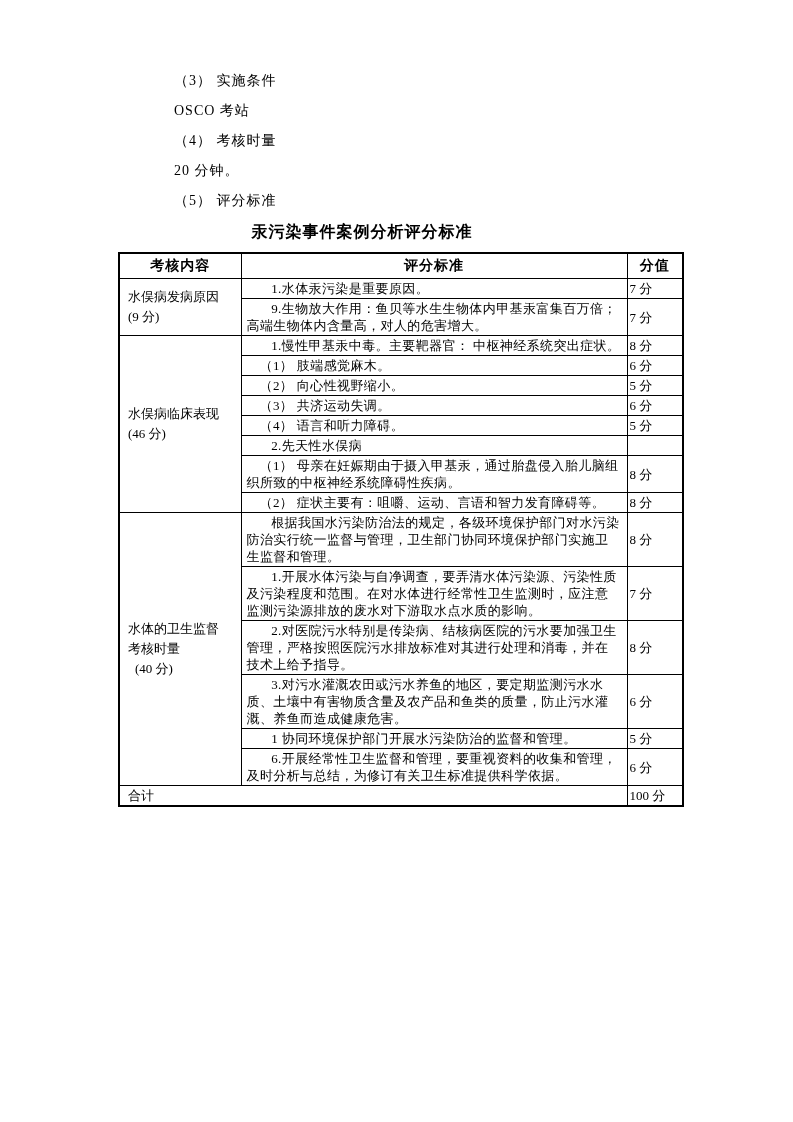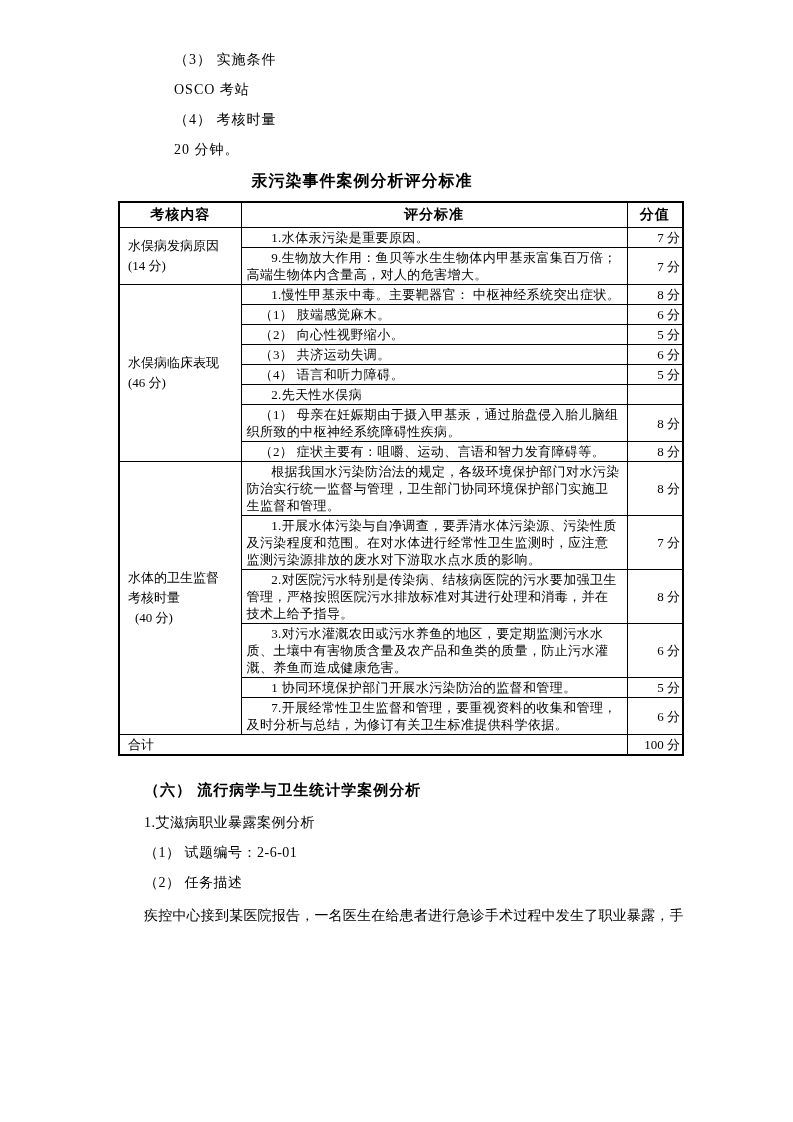--- a/index.html
+++ b/index.html
@@ -4,21 +4,21 @@
 <title>Document</title>
 <style>
   html, body { margin: 0; padding: 0; }
   body {
     width: 793px; height: 1122px;
     background: #ffffff; color: #000000;
     font-family: "Liberation Serif", "DejaVu Serif", serif;
     overflow: hidden;
   }
   .page { position: relative; width: 793px; height: 1122px; background: #fff; }
-  .doc { padding-top: 51px; margin-left: 118px; width: 488px; }
+  .doc { padding-top: 72px; margin-left: 118px; width: 488px; }
 
   
   .intro { margin-left: 56px; }
   .intro p { margin: 0 0 13px 0; font-size: 14px; line-height: 17px; letter-spacing: 1px; }
 
   
   .table-title {
     margin: 6px 0 9px 0; text-align: center;
     font-size: 16px; font-weight: bold;
     font-family: Liberation Serif, serif;
@@ -42,21 +42,21 @@
   .score-table td {
     font-size: 13px; line-height: 17px;
     padding: 1px 5px; vertical-align: middle;
   }
   td.glabel { padding-left: 8px; line-height: 20px; }
   td.glabel span { display: block; }
   td.glabel .gl-indent { padding-left: 7px; }
   td.crit { text-align: left; letter-spacing: 0.4px; }
   td.ind2 { text-indent: 1.9em; }
   td.ind1 { text-indent: 1em; }
-  td.score { text-align: right; padding: 1px 2px; white-space: nowrap; }
+  td.score { text-align: left; padding: 1px 2px; white-space: nowrap; }
   td.total-label { padding-left: 8px; }
 
   
   .section-six { margin-left: 26px; margin-top: 25px; width: 540px; }
   .section-six h2 {
     margin: 0 0 14px 0; font-size: 15px; font-weight: bold;
     font-family: "Liberation Sans", "DejaVu Sans", sans-serif;
     letter-spacing: 1px;
   }
   .section-six p { margin: 0 0 13px 0; font-size: 14px; line-height: 17px; letter-spacing: 0.5px; }
@@ -66,20 +66,21 @@
 <body>
 
 <div class="page">
   <div class="doc">
 
     <section class="intro">
       <p>（3） 实施条件</p>
       <p>OSCO 考站</p>
       <p>（4） 考核时量</p>
       <p>20 分钟。</p>
+      <p>（5） 评分标准</p>
     </section>
 
     <h1 class="table-title">汞污染事件案例分析评分标准</h1>
 
     <table class="score-table">
       <colgroup>
           <col class="c1">
           <col class="c2">
           <col class="c3">
         </colgroup>
@@ -88,21 +89,21 @@
           <th>考核内容</th>
           <th>评分标准</th>
           <th>分值</th>
         </tr>
       </thead>
       <tbody>
 
         <tr>
           <td class="glabel" rowspan="2">
             <span>水俣病发病原因</span>
-            <span>(14 分)</span>
+            <span>(9 分)</span>
           </td>
           <td class="crit ind2">1.水体汞污染是重要原因。</td>
           <td class="score">7 分</td>
         </tr>
         <tr>
           <td class="crit ind2">9.生物放大作用：鱼贝等水生生物体内甲基汞富集百万倍；高端生物体内含量高，对人的危害增大。</td>
           <td class="score">7 分</td>
         </tr>
 
         <tr>
@@ -161,33 +162,26 @@
         </tr>
         <tr>
           <td class="crit ind2">3.对污水灌溉农田或污水养鱼的地区，要定期监测污水水质、土壤中有害物质含量及农产品和鱼类的质量，防止污水灌溉、养鱼而造成健康危害。</td>
           <td class="score">6 分</td>
         </tr>
         <tr>
           <td class="crit ind2">1 协同环境保护部门开展水污染防治的监督和管理。</td>
           <td class="score">5 分</td>
         </tr>
         <tr>
-          <td class="crit ind2">7.开展经常性卫生监督和管理，要重视资料的收集和管理，及时分析与总结，为修订有关卫生标准提供科学依据。</td>
+          <td class="crit ind2">6.开展经常性卫生监督和管理，要重视资料的收集和管理，及时分析与总结，为修订有关卫生标准提供科学依据。</td>
           <td class="score">6 分</td>
         </tr>
 
         <tr>
           <td class="total-label" colspan="2">合计</td>
           <td class="score">100 分</td>
         </tr>
       </tbody>
     </table>
 
-    <section class="section-six">
-      <h2>（六） 流行病学与卫生统计学案例分析</h2>
-      <p>1.艾滋病职业暴露案例分析</p>
-      <p>（1） 试题编号：2-6-01</p>
-      <p>（2） 任务描述</p>
-      <p class="para">疾控中心接到某医院报告，一名医生在给患者进行急诊手术过程中发生了职业暴露，手</p>
-    </section>
 
   </div>
 </div>
 
 </body></html>

